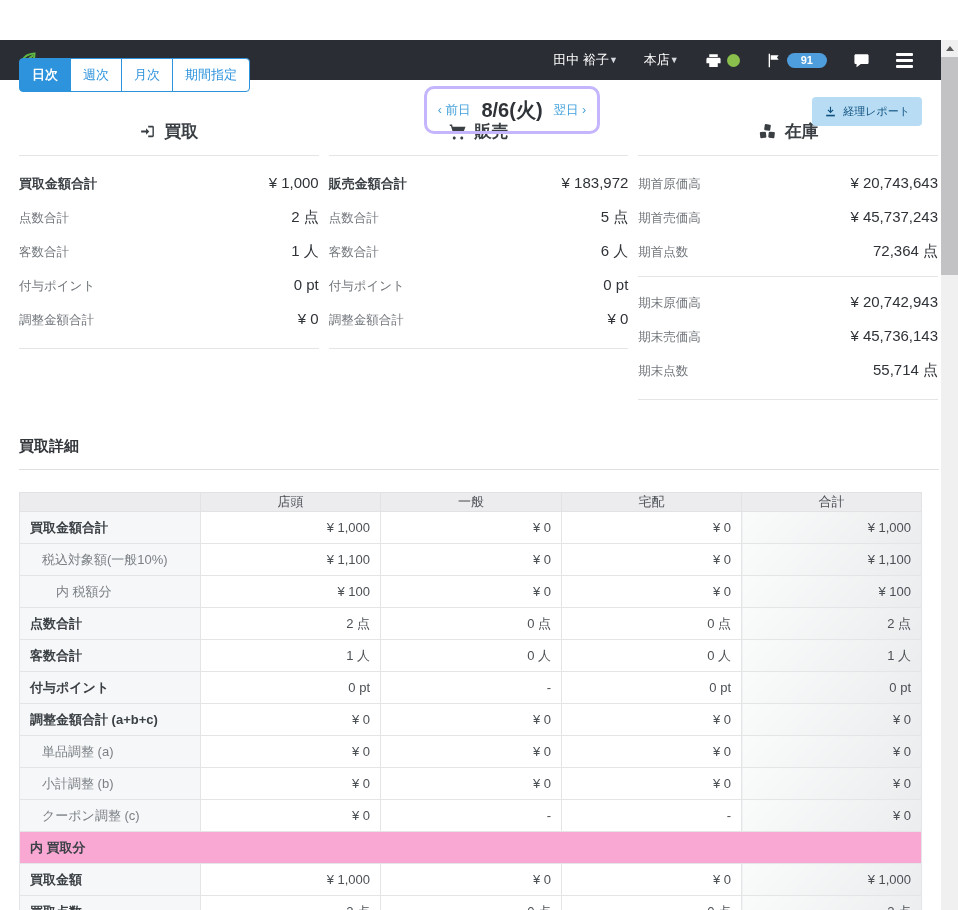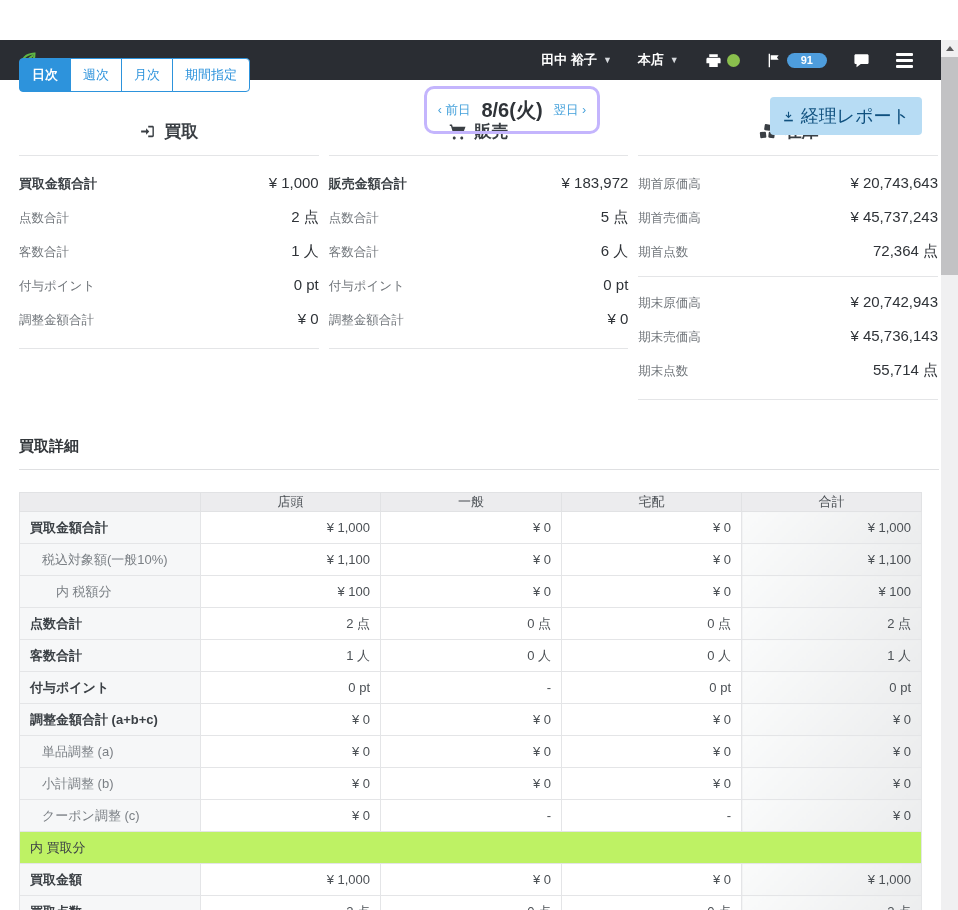--- a/index.html
+++ b/index.html
@@ -5,21 +5,21 @@
   * { margin:0; padding:0; box-sizing:border-box; }
   html,body { width:958px; height:910px; overflow:hidden; background:#fff;
     font-family:"Liberation Sans","DejaVu Sans",sans-serif; color:#34383c; }
   .page { position:relative; width:958px; height:910px; }
 
   
   .topbar { position:absolute; left:0; top:0; width:941px; height:40px;
     background:#2a2d33; display:flex; align-items:center; padding:0 28px 0 16px; }
   .logo { width:24px; height:24px; }
   .topbar-right { margin-left:auto; display:flex; align-items:center; gap:26px; }
-  .tb-drop { color:#fff; font-size:13px; font-weight:bold; cursor:pointer; display:flex; align-items:center; gap:6px; }
+  .tb-drop { color:#fff; font-size:13px; font-weight:normal; cursor:pointer; display:flex; align-items:center; gap:0; }
   .caret { font-size:9px; color:#d6d9dd; }
   .tb-icons { display:flex; align-items:center; gap:5px; }
   .green-dot { width:13px; height:13px; border-radius:50%; background:#8abf4d; }
   .badge { background:#4e9ddd; color:#fff; font-size:11px; font-weight:bold;
     border-radius:10px; padding:2px 14px; line-height:1; }
   .burger { display:flex; flex-direction:column; gap:3px; cursor:pointer; }
   .burger span { display:block; width:17px; height:3px; background:#fff; border-radius:1px; }
 
   
   .scrollbar { position:absolute; right:0; top:0; width:17px; height:910px; background:#f0f0f1; }
@@ -35,21 +35,21 @@
     color:#2d93dc; cursor:pointer; margin-left:-1px; white-space:nowrap; }
   .tab:first-child { border-radius:4px 0 0 4px; margin-left:0; }
   .tab:last-child { border-radius:0 4px 4px 0; }
   .tab.active { background:#2d93dc; color:#fff; font-weight:bold; }
   .datebox { position:absolute; left:424px; top:46px; width:176px; height:48px;
     border:3px solid #c4b5fd; border-radius:10px;
     display:flex; align-items:center; justify-content:center; gap:11px; }
   .date-link { color:#45a1db; font-size:12.5px; cursor:pointer; white-space:nowrap; }
   .date-cur { color:#2f3338; font-size:20px; font-weight:600; white-space:nowrap; }
   .report-btn { position:absolute; right:36px; top:57px; background:#b7dcf4; color:#10517f;
-    font-size:18px; border:none; border-radius:4px; padding:7px 12px; cursor:pointer;
+    font-size:11px; border:none; border-radius:4px; padding:7px 12px; cursor:pointer;
     display:flex; align-items:center; gap:6px; }
 
   
   .summary { display:flex; gap:10px; padding:18px 20px 0 19px; align-items:flex-start; }
   .scol { flex:1; }
   .stitle { text-align:center; font-size:17px; font-weight:bold; color:#3a3f44;
     display:flex; align-items:center; justify-content:center; gap:8px; margin-bottom:12px; }
   .sbox { border-top:1px solid #e4e5e7; border-bottom:1px solid #e4e5e7; padding:10px 0 12px; }
   .srow { display:flex; justify-content:space-between; align-items:baseline; padding:7.5px 0; }
   .slabel { font-size:12.5px; color:#71767b; }
@@ -64,21 +64,21 @@
     border:1px solid #e1e2e4; font-size:13px; }
   table.detail th { background:#ececee; color:#4a4f54; font-weight:normal; text-align:center;
     height:17px; border:1px solid #e1e2e4; }
   table.detail td { height:32px; border:1px solid #e4e5e7; padding:0 10px; }
   td.lbl { background:#f6f7f8; color:#7a7f84; }
   td.lbl.b { color:#3b4045; font-weight:bold; }
   td.lbl.ind1 { padding-left:22px; }
   td.lbl.ind2 { padding-left:36px; }
   td.val { text-align:right; color:#4b5055; background:#fff; }
   td.val.total { background:linear-gradient(135deg,#fafbfb,#ebeced); }
-  td.section { background:#bef264; color:#3c4146; font-weight:normal; }
+  td.section { background:#f9a8d4; color:#3c4146; font-weight:bold; }
 
   .icon-dark { fill:#3a3f44; }
 </style>
 </head>
 <body>
 
 <div class="page">
 
   <div class="topbar">
     <svg class="logo" viewBox="0 0 24 24" fill="none" stroke="#5fb544" stroke-width="2" stroke-linecap="round">

